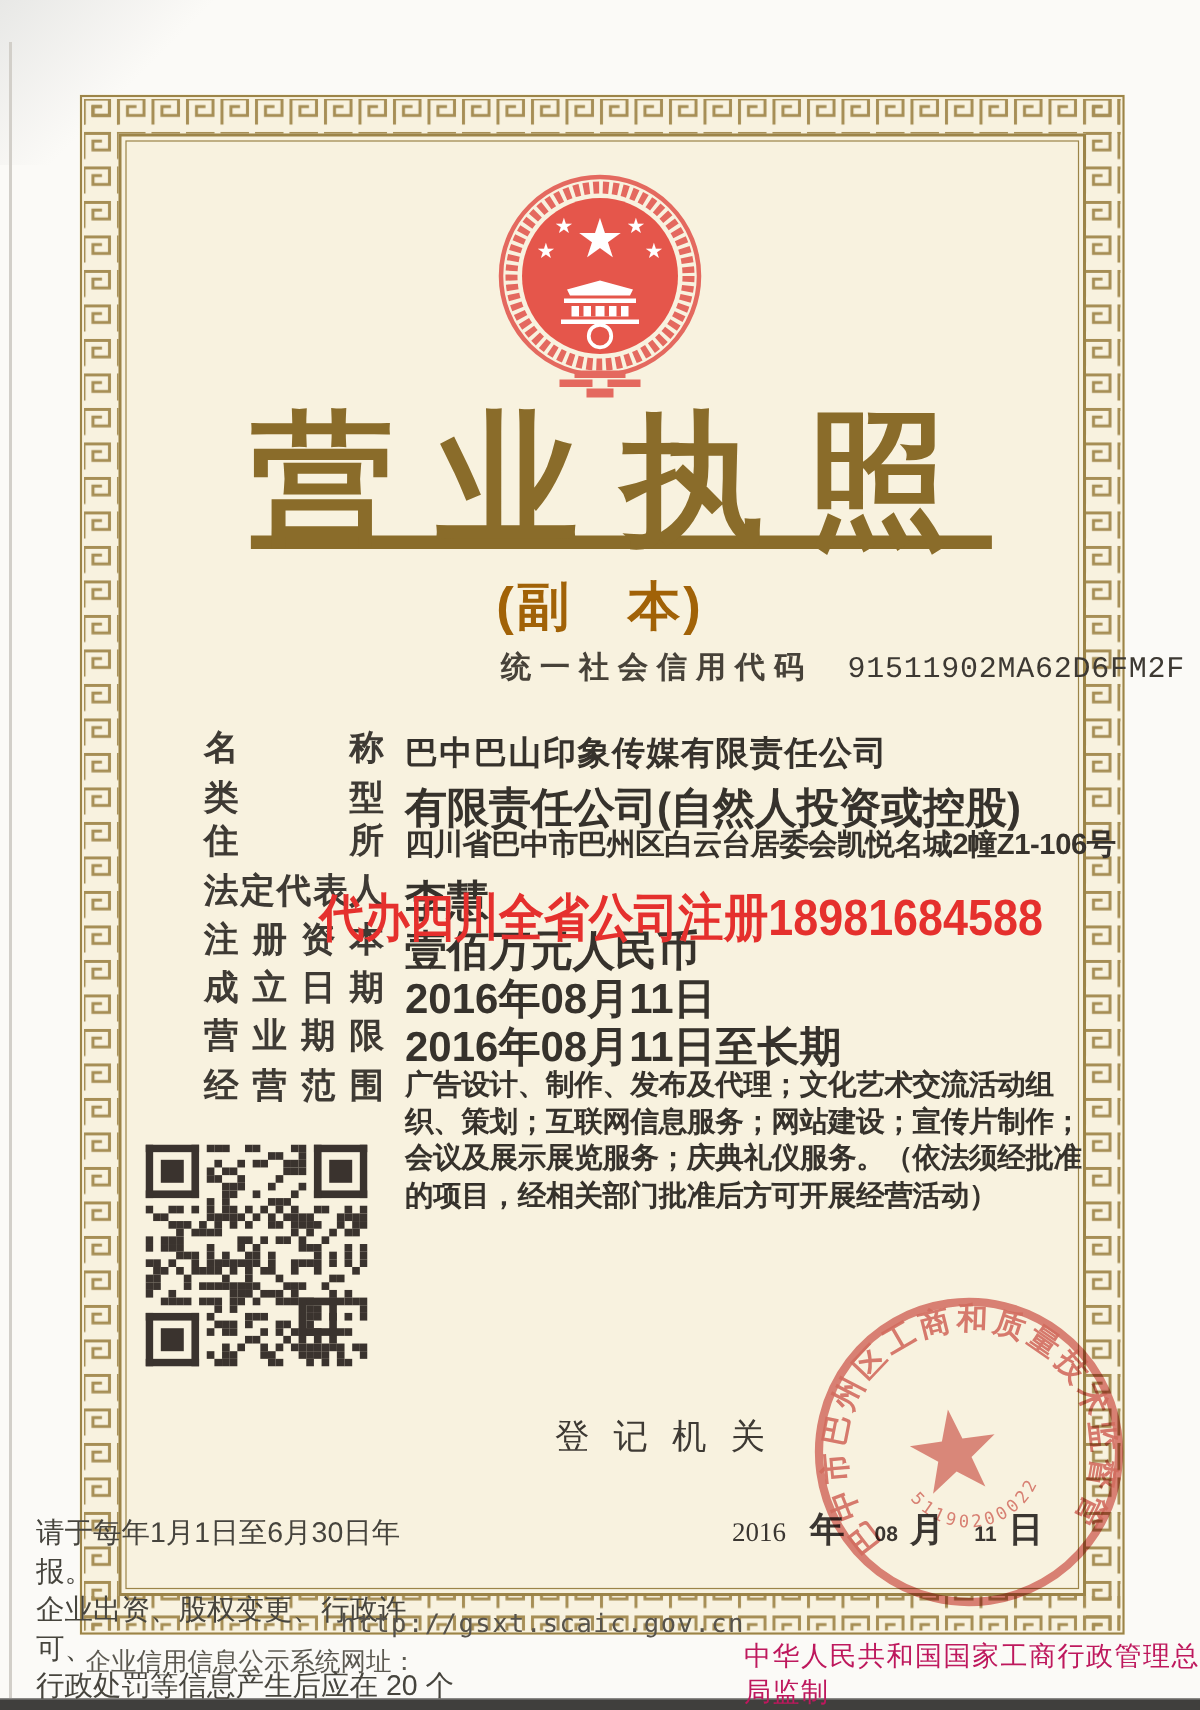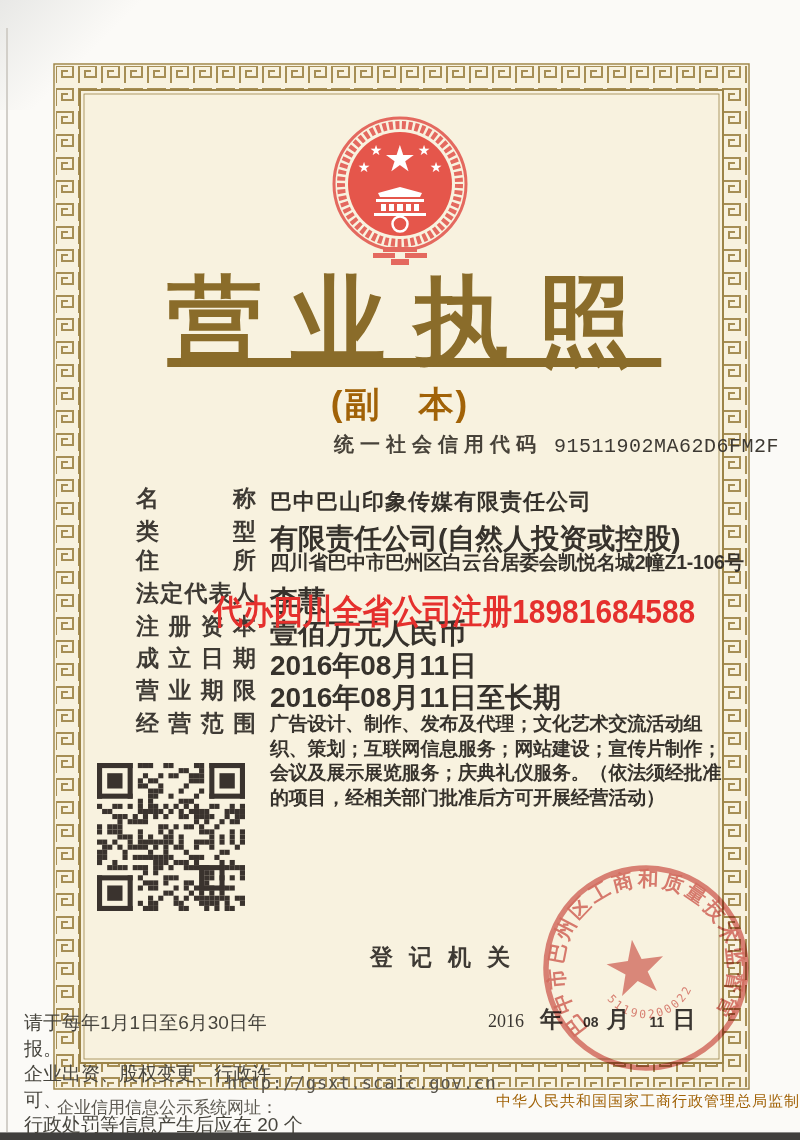--- a/index.html
+++ b/index.html
@@ -24,54 +24,54 @@
     position:absolute;left:0;right:0;top:268px;text-align:center;
     font-size:95px;font-weight:700;color:#8a6c2a;
     letter-spacing:0.30em;text-indent:0.30em;line-height:1.1;text-decoration:underline;
   }
   .doc-subtitle{
     position:absolute;left:0;right:0;top:381px;text-align:center;
     font-size:35px;font-weight:600;color:#a16207;letter-spacing:2px;
   }
   .credit-line{position:absolute;left:334px;top:431px;display:flex;align-items:flex-end;}
   .credit-label{font-size:20px;font-weight:700;color:#474239;letter-spacing:6px;}
-  .credit-code{font-size:20px;font-family:"Liberation Mono", monospace;color:#3d3933;margin-left:12px;letter-spacing:0.5px;}
+  .credit-code{font-size:20px;font-family:"Liberation Mono", monospace;color:#3d3933;margin-left:23px;letter-spacing:0.5px;}
   
   .row{position:absolute;left:136px;right:70px;}
   .flabel{
     position:absolute;left:0;top:0;width:120px;
     font-size:23px;font-weight:700;color:#3e3a34;
     text-align:justify;text-align-last:justify;line-height:1.1;
   }
   .fvalue{position:absolute;left:134px;top:1px;width:460px;font-weight:700;color:#36322c;}
   .v-name{font-size:22px;letter-spacing:1px;white-space:nowrap;}
   .v-med{font-size:28px;white-space:nowrap;}
   .v-sm{font-size:19.5px;white-space:nowrap;letter-spacing:-0.3px;}
   .v-scope{font-size:19px;line-height:24.5px;letter-spacing:-0.2px;}
   .qr{position:absolute;left:97px;top:763px;width:148px;height:148px;}
-  .reg-label{position:absolute;left:370px;top:942px;font-size:23px;font-weight:700;
+  .reg-label{position:absolute;left:370px;top:942px;font-size:23px;font-weight:400;
     letter-spacing:16px;color:#3e3a34;white-space:nowrap;text-align:right;}
   .date-row{position:absolute;left:488px;top:1004px;display:flex;align-items:baseline;color:#3a3631;}
   .d-year{font-family:"Liberation Serif", serif;font-size:18px;}
   .d-unit{font-size:23px;font-weight:700;margin-left:16px;}
   .d-num{font-size:14px;font-weight:700;margin-left:20px;}
   .d-unit2{font-size:23px;font-weight:700;margin-left:8px;}
   .seal{position:absolute;left:528px;top:856px;width:236px;height:226px;z-index:4;
     mix-blend-mode:multiply;opacity:.9;}
   .watermark{
     position:absolute;left:213px;top:589px;z-index:5;
     font-size:34px;font-weight:600;color:#e5302d;white-space:nowrap;
     transform:scaleX(.88);transform-origin:left center;letter-spacing:0;
   }
   .notice{position:absolute;left:24px;top:1010px;width:280px;
     font-size:19px;font-weight:500;color:#46443d;line-height:25.5px;z-index:3;}
   .site-label{position:absolute;left:57px;top:1096px;font-size:17px;color:#5c5951;}
   .site-url{position:absolute;left:227px;top:1073px;font-size:17px;
     font-family:"DejaVu Sans Mono", monospace;color:#55524b;letter-spacing:1px;z-index:3;}
-  .issuer{position:absolute;left:496px;top:1092px;font-size:15px;color:#a16207;letter-spacing:1px;text-align:center;}
+  .issuer{position:absolute;left:496px;top:1092px;font-size:18px;color:#be185d;letter-spacing:1px;}
 </style>
 </head>
 <body>
 
 <div class="page">
 
   <div class="cream"></div>
 
   <svg class="border-svg" width="697" height="1027" viewBox="0 0 697 1027">
     <defs>

